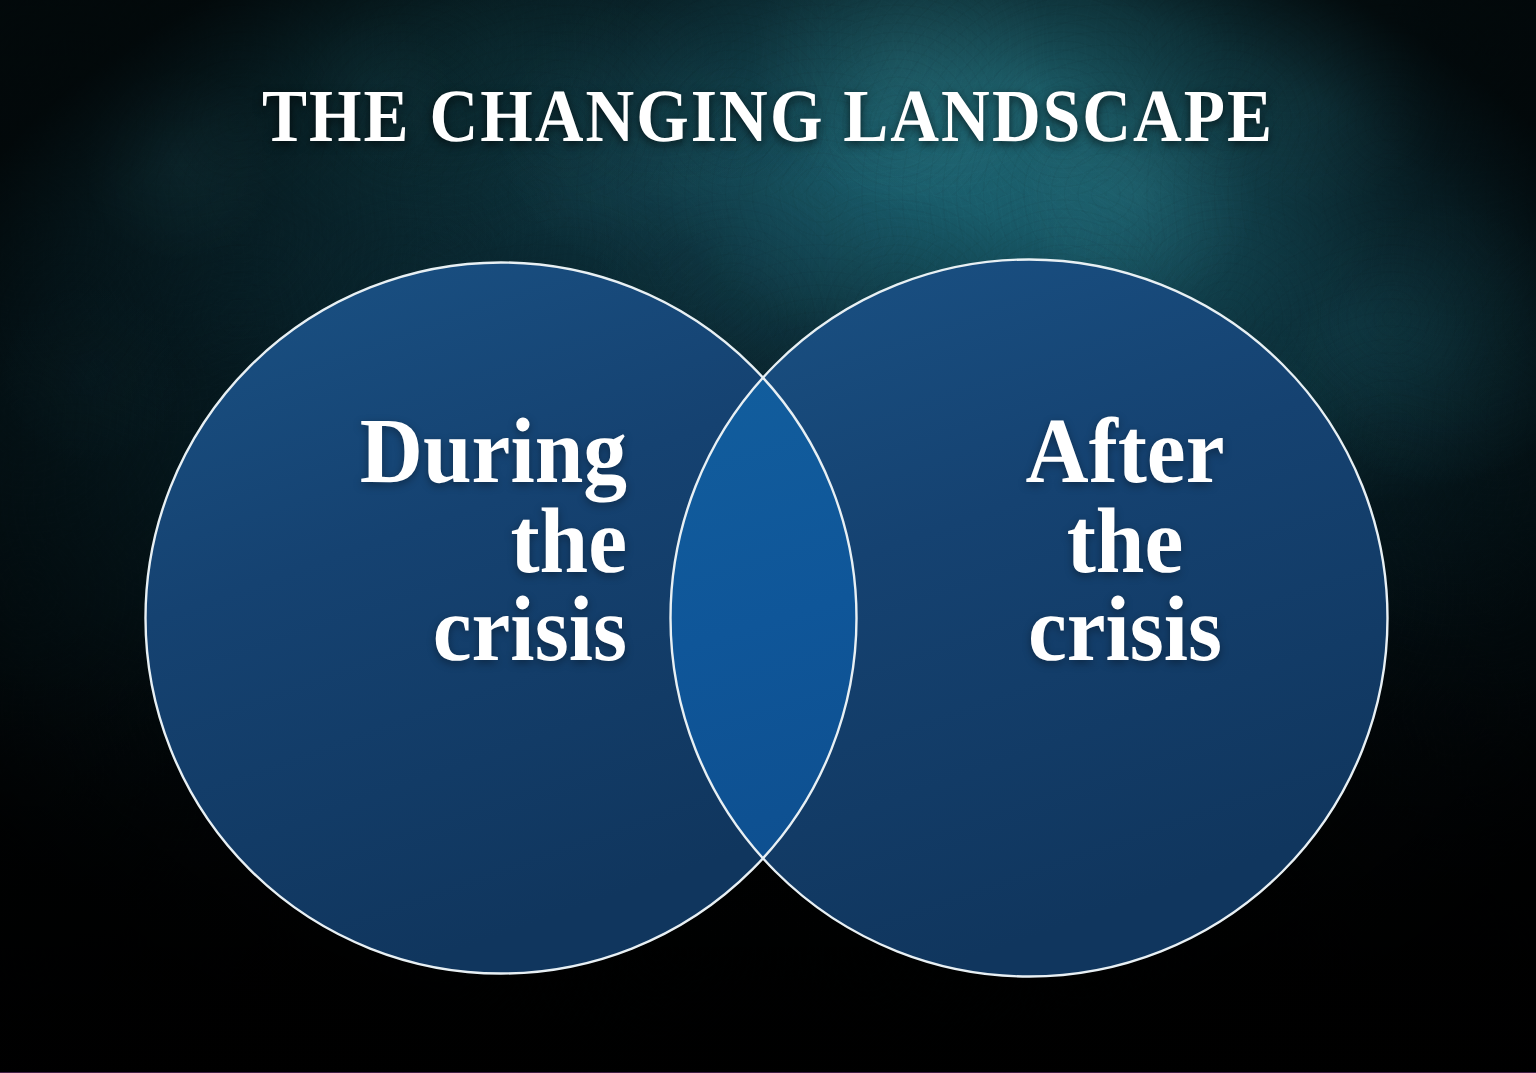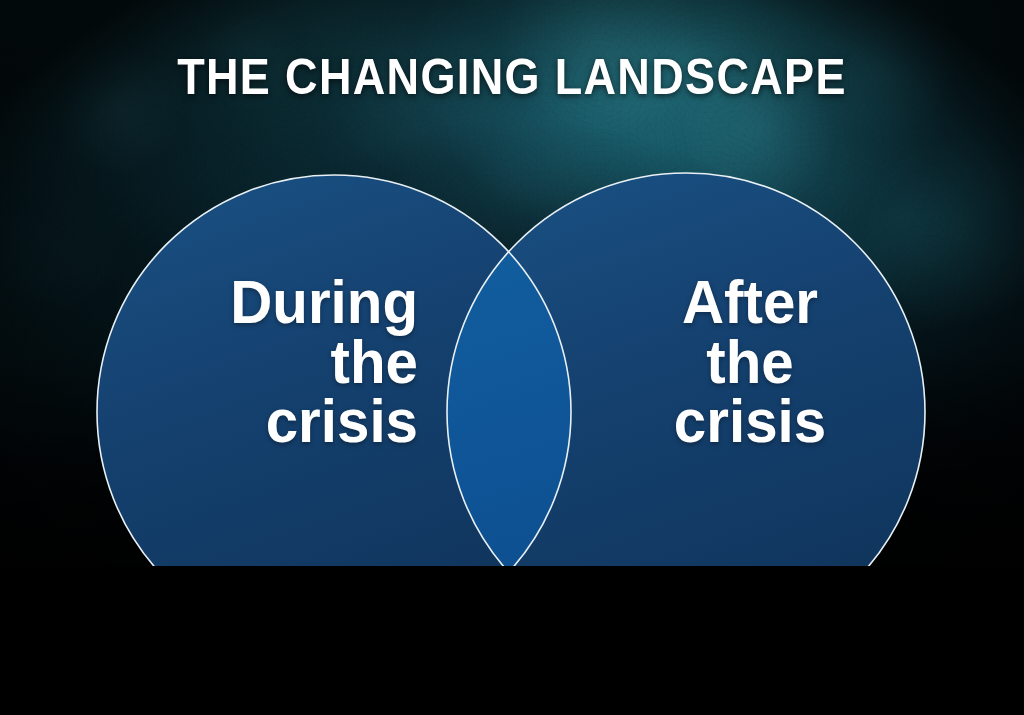--- a/index.html
+++ b/index.html
@@ -4,23 +4,23 @@
 <title>The Changing Landscape</title>
 <style>
   html, body {
     margin: 0;
     padding: 0;
     background: #000;
   }
   #slide {
     position: relative;
     width: 1024px;
-    height: 566px;
+    height: 715px;
     overflow: hidden;
-    font-family: Liberation Sans, sans-serif;
+    font-family: Liberation Serif, serif;
     background-color: #d946ef;
   }
 
   
   .bg-layer {
     position: absolute;
     inset: 0;
     pointer-events: none;
   }
   .bg-base {

